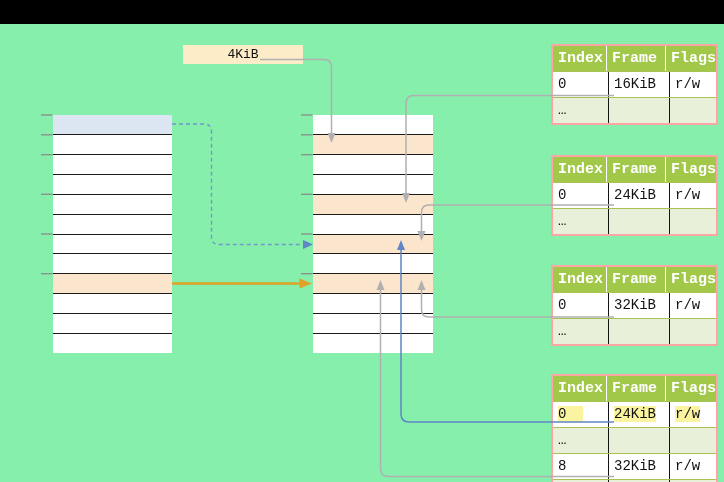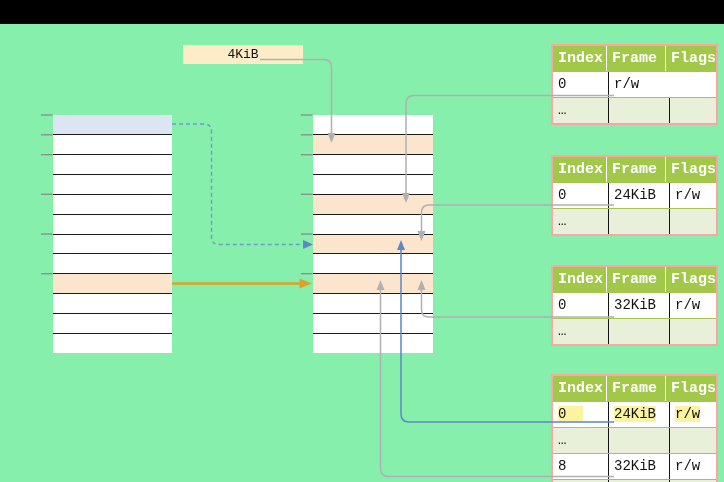--- a/index.html
+++ b/index.html
@@ -76,20 +76,21 @@
   </div>
 
   <div class="pt" style="top:20px">
     <div class="pt-head">
       <div class="c c1">Index</div>
       <div class="c c2">Frame</div>
       <div class="c c3">Flags</div>
     </div>
     <div class="pt-row">
       <div class="c c1"><span>0</span></div>
+      <div class="c c2"><span>16KiB</span></div>
       <div class="c c3"><span>r/w</span></div>
     </div>
     <div class="pt-row alt">
       <div class="c c1"><span>…</span></div>
       <div class="c c2"><span></span></div>
       <div class="c c3"><span></span></div>
     </div>
   </div>
 
   <div class="pt" style="top:131px">

